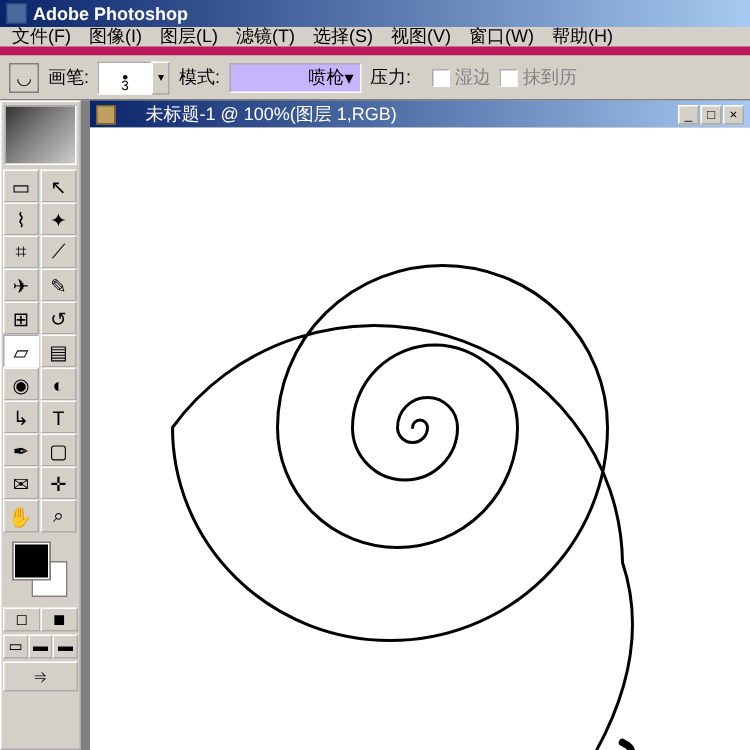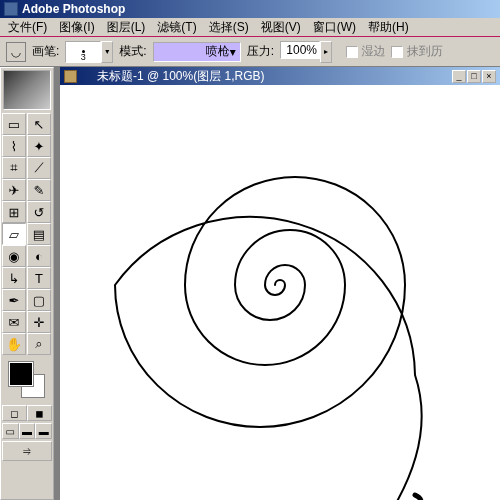--- a/index.html
+++ b/index.html
@@ -1,19 +1,19 @@
 <!DOCTYPE html>
 <html><head>
 <meta charset="utf-8">
 <style>
 * { margin: 0; padding: 0; box-sizing: border-box; font-family: "SimSun", Arial, sans-serif; font-size: 12px; }
 body { background: #d4d0c8; width: 500px; height: 500px; overflow: hidden; }
 .titlebar { background: linear-gradient(to right, #0a246a, #a6caf0); color: #fff; height: 18px; display: flex; align-items: center; padding: 0 4px; font-weight: bold; }
 .titlebar .icon { width: 14px; height: 14px; background: #4a6a9e; margin-right: 4px; border: 1px solid #2a4a7e; }
-.menubar { background: #d4d0c8; height: 19px; display: flex; align-items: center; padding: 0 2px; border-bottom: 1px solid #be185d; }
+.menubar { background: #d4d0c8; height: 19px; display: flex; align-items: center; padding: 0 2px; border-bottom: 6px solid #be185d; }
 .menubar span { padding: 2px 6px; cursor: default; }
 .optionsbar { background: #d4d0c8; height: 30px; display: flex; align-items: center; padding: 0 6px; gap: 6px; border-bottom: 1px solid #808080; }
 .tool-icon { width: 20px; height: 20px; border: 1px solid #808080; background: #d4d0c8; display: inline-flex; align-items: center; justify-content: center; }
 .brush-preview { width: 36px; height: 22px; border: 1px inset #fff; background: #fff; display: flex; flex-direction: column; align-items: center; justify-content: center; position: relative; }
 .brush-dot { width: 3px; height: 3px; background: #000; border-radius: 50%; }
 .brush-num { font-size: 9px; position: absolute; bottom: 0; }
 .dropdown-arrow { width: 12px; height: 22px; border: 1px outset #fff; background: #d4d0c8; display: inline-flex; align-items: center; justify-content: center; font-size: 8px; }
 .mode-select { width: 88px; height: 20px; border: 1px inset #fff; background: #c4b5fd; display: flex; align-items: center; padding: 0 4px; justify-content: flex-end; }
 .pressure-input { width: 40px; height: 18px; border: 1px inset #fff; background: #fff; text-align: right; padding: 0 2px; display: inline-flex; align-items: center; justify-content: flex-end; }
 .checkbox { width: 12px; height: 12px; border: 1px inset #fff; background: #fff; display: inline-block; vertical-align: middle; }
@@ -67,26 +67,20 @@
       <div class="brush-num">3</div>
     </div>
     <div class="dropdown-arrow">▾</div>
   </div>
   <span class="lbl">模式:</span>
   <div class="mode-select">
     <span>喷枪</span>
     <span>▾</span>
   </div>
   <span class="lbl">压力:</span>
-  <div style="display:flex">
-    <div class="pressure-input">
-        <span>100%</span>
-      </div>
-    <div class="dropdown-arrow">▸</div>
-  </div>
   <span style="margin-left:8px"><span class="checkbox"></span> <span class="lbl dis">湿边</span></span>
   <span><span class="checkbox"></span> <span class="lbl dis">抹到历</span></span>
 </div>
 
 <div class="workspace">
   <div class="toolbox">
     <div class="tool-preview"></div>
     <div class="tool-grid">
       <div class="tool-btn">▭</div>
       <div class="tool-btn">↖</div>

